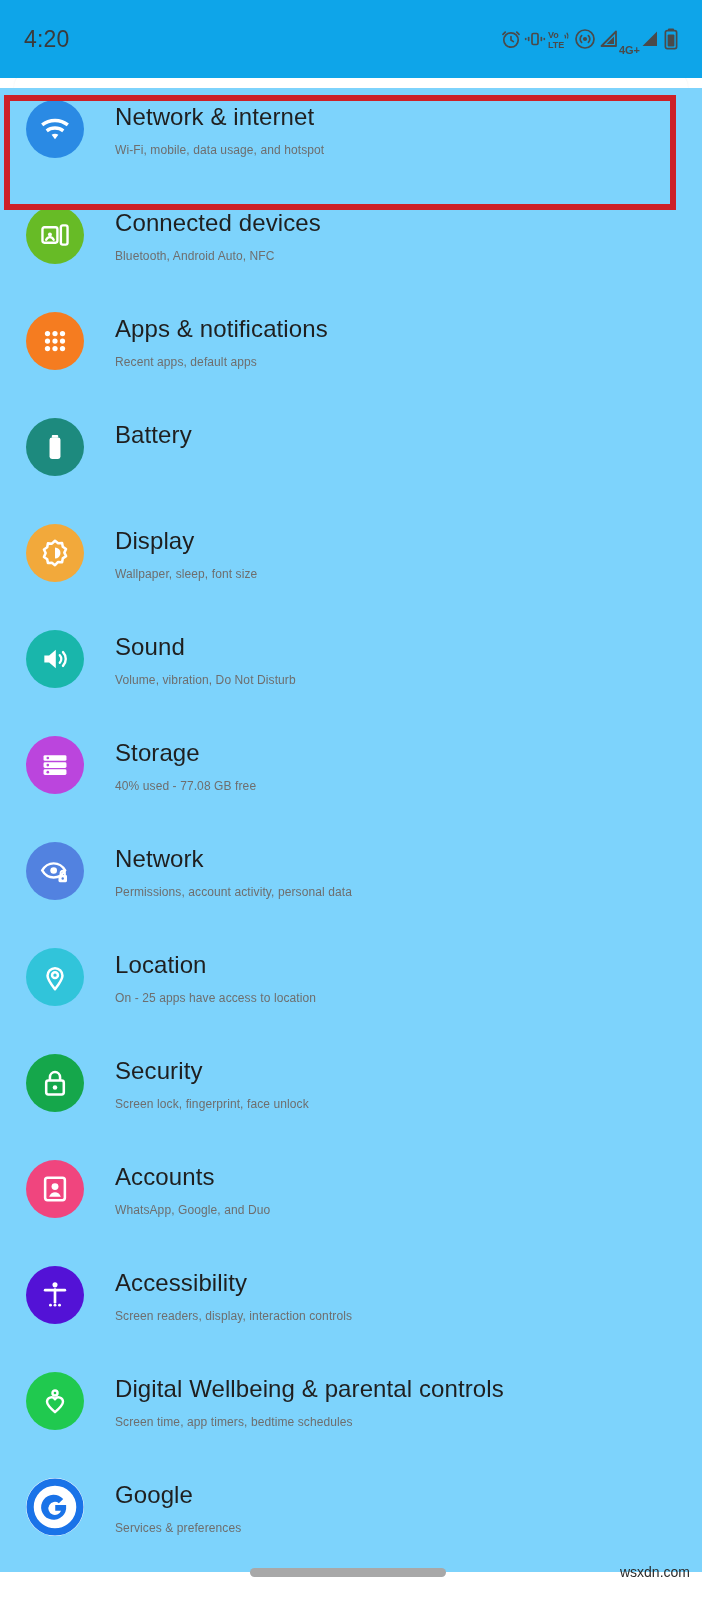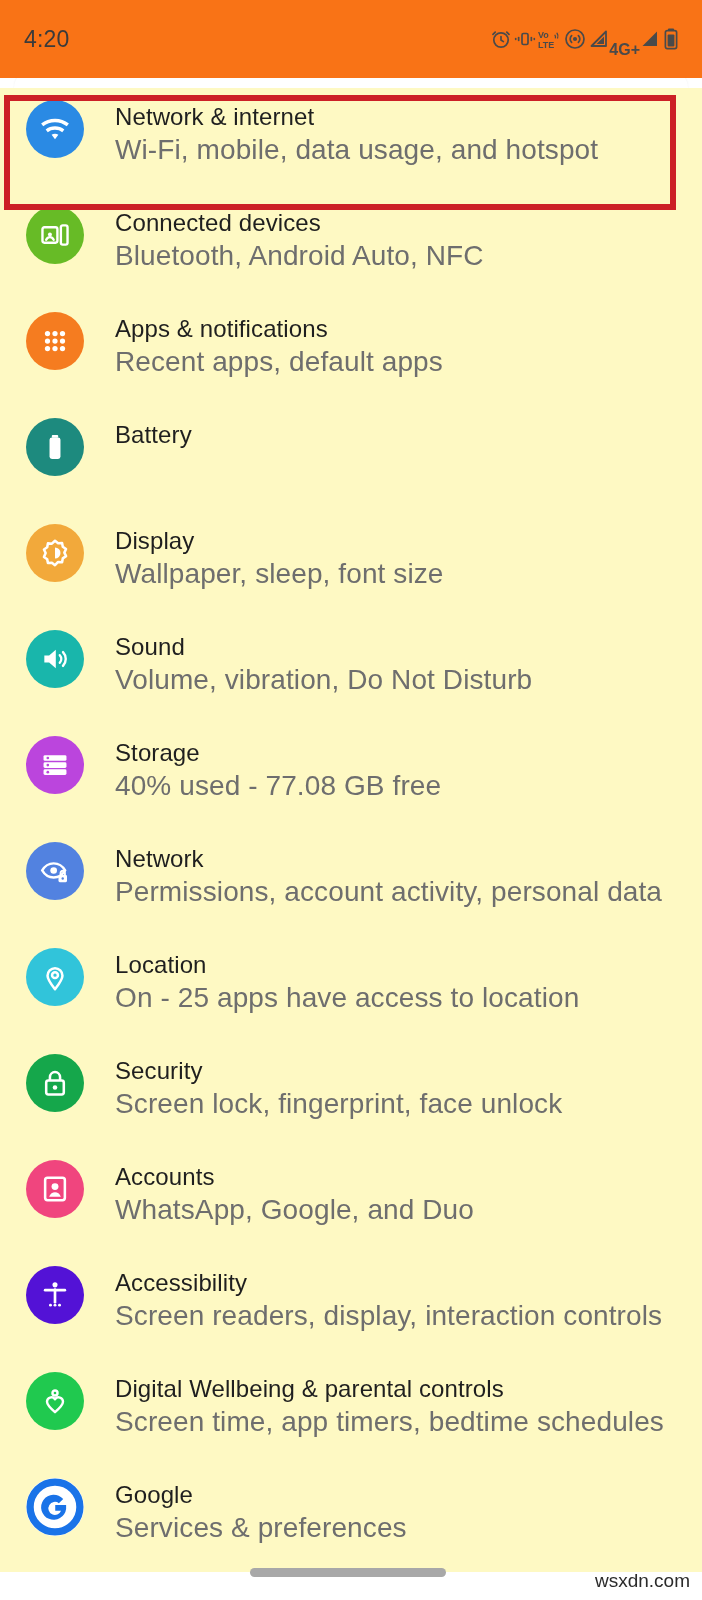--- a/index.html
+++ b/index.html
@@ -7,40 +7,40 @@
   body {
     font-family:"Liberation Sans", sans-serif;
     background:#ffffff;
     overflow:hidden;
     position:relative;
   }
 
   
   .status-bar{
     height:78px;
-    background:#f97316;
+    background:#0ea5e9;
     display:flex;
     align-items:center;
     justify-content:space-between;
     padding:0 22px 0 24px;
     position:relative;
     z-index:5;
   }
   .status-time{
     font-size:23px;
     color:#3b3b3b;
     letter-spacing:.2px;
   }
   .status-icons{
     display:flex;
     align-items:center;
   }
   .status-icons svg{ display:block; }
   .sig-text{
-    font-size:16px;
+    font-size:11px;
     color:#4a4a4a;
     font-weight:600;
     margin-left:-2px;
     margin-right:-2px;
     align-self:flex-start;
     margin-top:22px;
   }
 
   
   .card-peek{
@@ -55,21 +55,21 @@
     z-index:1;
   }
 
   
   .settings-list{
     position:absolute;
     top:88px;
     left:0;
     right:0;
     z-index:2;
-    background:#fef9c3;
+    background:#7dd3fc;
   }
   .row{
     display:flex;
     align-items:flex-start;
     height:106px;
     padding-left:26px;
     position:relative;
   }
   .row-icon{
     width:58px;
@@ -86,21 +86,21 @@
     margin-left:31px;
     padding-top:13px;
   }
   .row-title{
     font-size:24px;
     color:#1f1f1f;
     line-height:32px;
     letter-spacing:.1px;
   }
   .row-sub{
-    font-size:28px;
+    font-size:12px;
     color:#6e6e6e;
     line-height:30px;
     margin-top:2px;
     letter-spacing:.1px;
   }
 
   
   .highlight-box{
     position:absolute;
     left:4px;
@@ -119,22 +119,22 @@
     top:1568px;
     width:196px;
     height:9px;
     border-radius:5px;
     background:#a8a8a8;
     z-index:6;
   }
   .watermark{
     position:absolute;
     right:12px;
-    bottom:8px;
-    font-size:19px;
+    bottom:20px;
+    font-size:14px;
     color:#2b2b2b;
     z-index:6;
     font-family:"Liberation Sans", sans-serif;
   }
 </style>
 </head>
 <body>
 
 <div class="status-bar">
   <span class="status-time">4:20</span>

